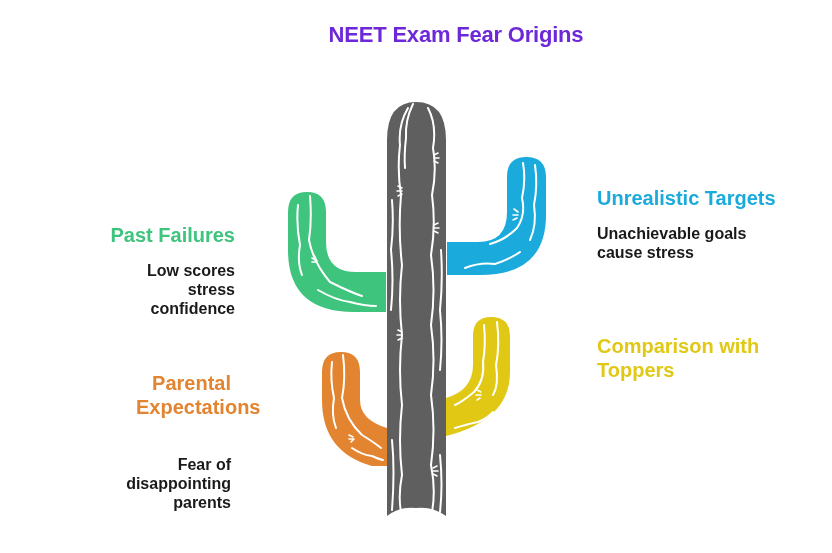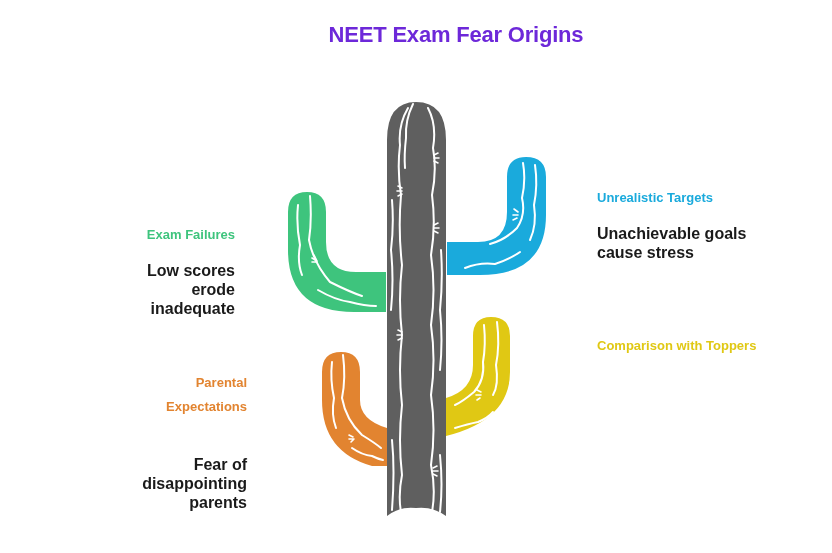--- a/index.html
+++ b/index.html
@@ -2,21 +2,21 @@
 <html><head>
 <meta charset="utf-8">
 <style>
   html, body { margin: 0; padding: 0; background: #ffffff; }
   body { width: 832px; height: 553px; position: relative; overflow: hidden;
          font-family: "Liberation Sans", "DejaVu Sans", sans-serif; }
   .title { position: absolute; left: 0; width: 832px; top: 22px; text-align: center;
            font-size: 22px; font-weight: bold; color: #6d28d9; letter-spacing: -0.2px; margin-left: 40px; }
   svg.cactus { position: absolute; left: 0; top: 0; }
   .label { position: absolute; }
-  .label .head { font-size: 13px; font-weight: bold; line-height: 24px; }
+  .label .head { font-size: 20px; font-weight: bold; line-height: 24px; }
   .label .desc { font-size: 16px; font-weight: bold; color: #1a1a1a; line-height: 19px; margin-top: 14px; }
   .right-al { text-align: right; }
   .left-al { text-align: left; }
 </style>
 </head>
 <body>
 
 <div class="title">NEET Exam Fear Origins</div>
 
 <svg class="cactus" width="832" height="553" viewBox="0 0 832 553" xmlns="http://www.w3.org/2000/svg">
@@ -64,29 +64,29 @@
     <path d="M440,455 Q443,485 440,512" stroke="#fff" stroke-width="2" fill="none" stroke-linecap="round"></path>
     <path d="M434,155 l4,-2 M434,158 l5,0 M434,161 l4,2" stroke="#fff" stroke-width="1.6" fill="none" stroke-linecap="round"></path>
     <path d="M402,188 l-4,-2 M402,191 l-5,0 M402,194 l-4,2" stroke="#fff" stroke-width="1.6" fill="none" stroke-linecap="round"></path>
     <path d="M434,225 l4,-2 M434,228 l5,0 M434,231 l4,2" stroke="#fff" stroke-width="1.6" fill="none" stroke-linecap="round"></path>
     <path d="M402,332 l-4,-2 M402,335 l-5,0 M402,338 l-4,2" stroke="#fff" stroke-width="1.6" fill="none" stroke-linecap="round"></path>
     <path d="M433,468 l4,-2 M433,471 l5,0 M433,474 l4,2" stroke="#fff" stroke-width="1.6" fill="none" stroke-linecap="round"></path>
   </g>
 </svg>
 
 <div class="label right-al" style="left:60px; top:223px; width:175px;">
-  <div class="head" style="color:#3ec47d;">Exam Failures</div>
-  <div class="desc" style="margin-left:70px;">Low scores erode inadequate</div>
+  <div class="head" style="color:#3ec47d;">Past Failures</div>
+  <div class="desc" style="margin-left:70px;">Low scores stress confidence</div>
 </div>
 
 <div class="label left-al" style="left:597px; top:186px; width:200px;">
   <div class="head" style="color:#1aaadc;">Unrealistic Targets</div>
   <div class="desc" style="width:190px;">Unachievable goals cause stress</div>
 </div>
 
-<div class="label right-al" style="left:72px; top:371px; width:175px;">
+<div class="label right-al" style="left:56px; top:371px; width:175px;">
   <div class="head" style="color:#e28430; margin-left:80px;">Parental Expectations</div>
   <div class="desc" style="margin-left:20px;margin-top:36px;">Fear of disappointing parents</div>
 </div>
 
 <div class="label left-al" style="left:597px; top:334px; width:200px;">
   <div class="head" style="color:#e0c814; width:170px;">Comparison with Toppers</div>
 </div>
 
 </body></html>

